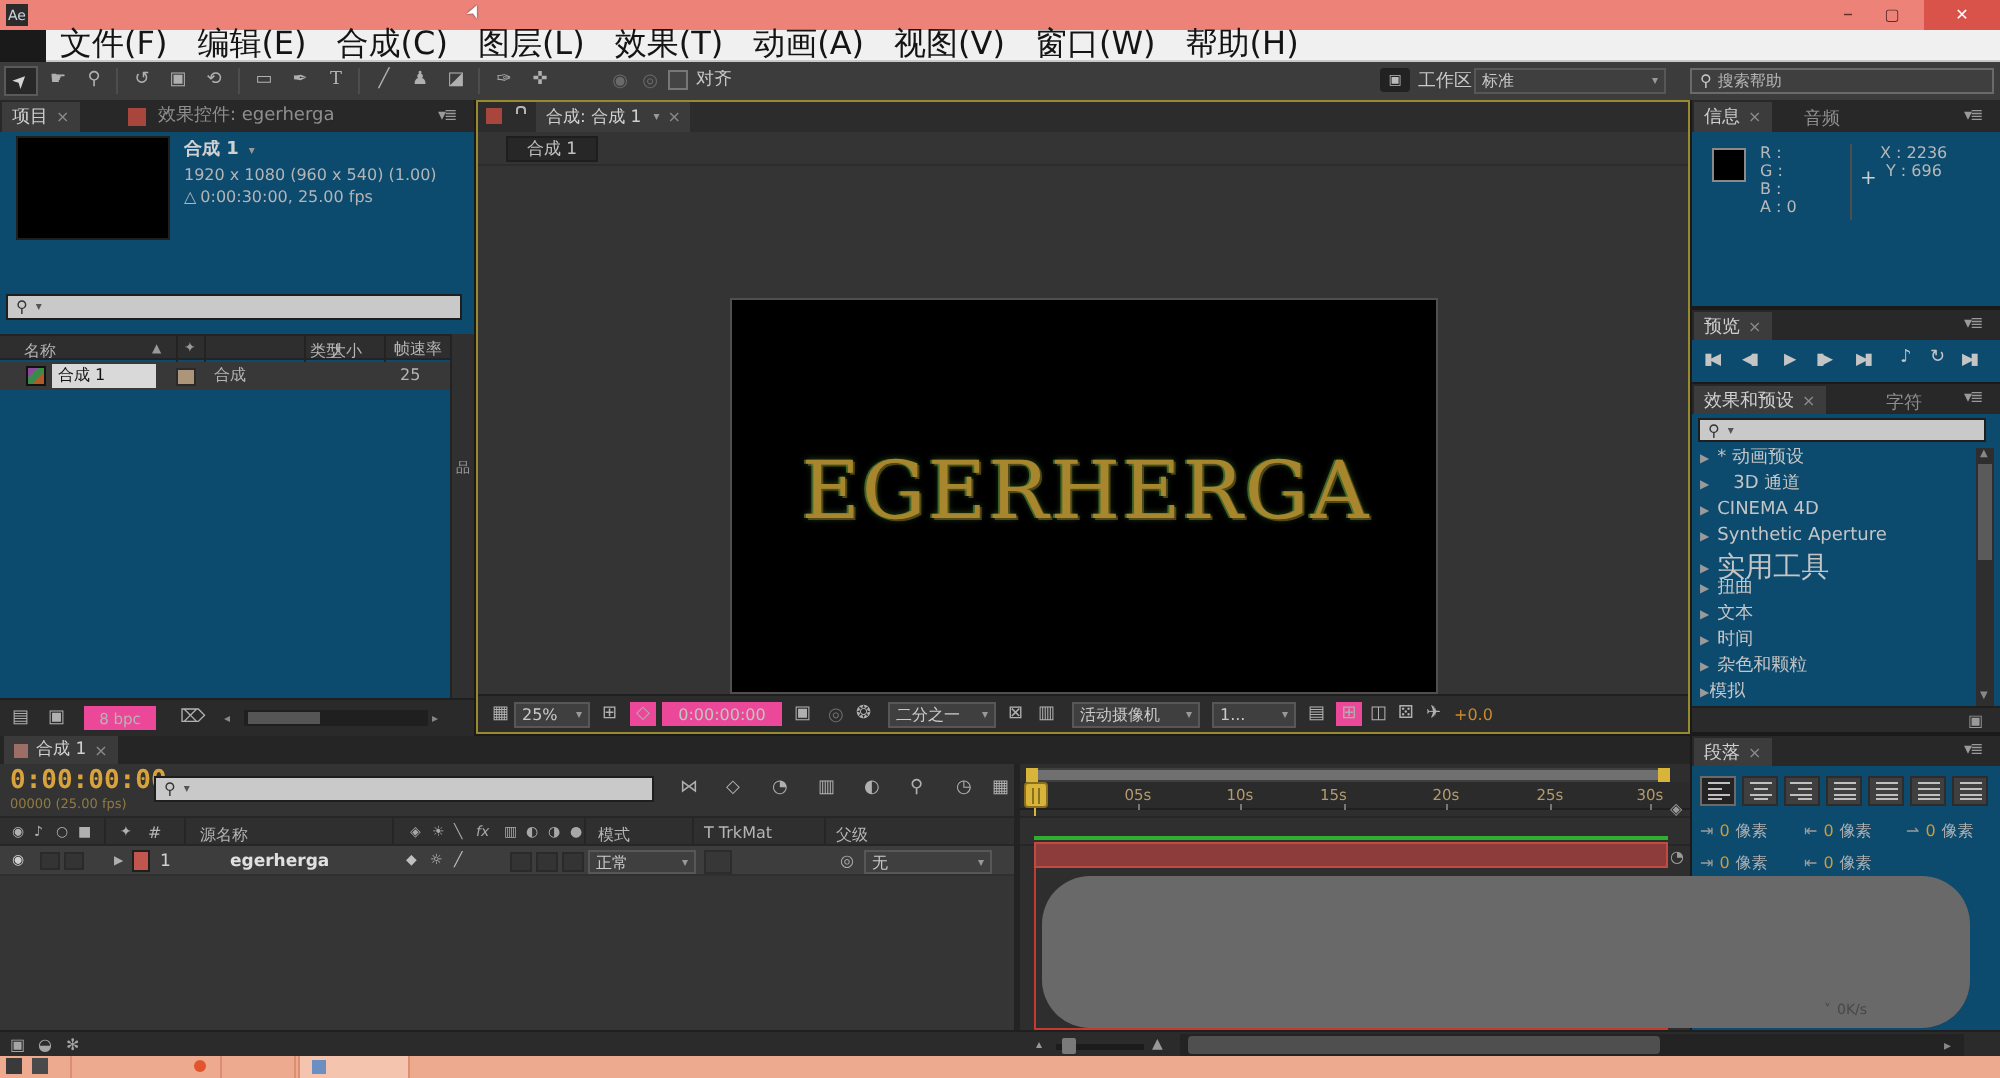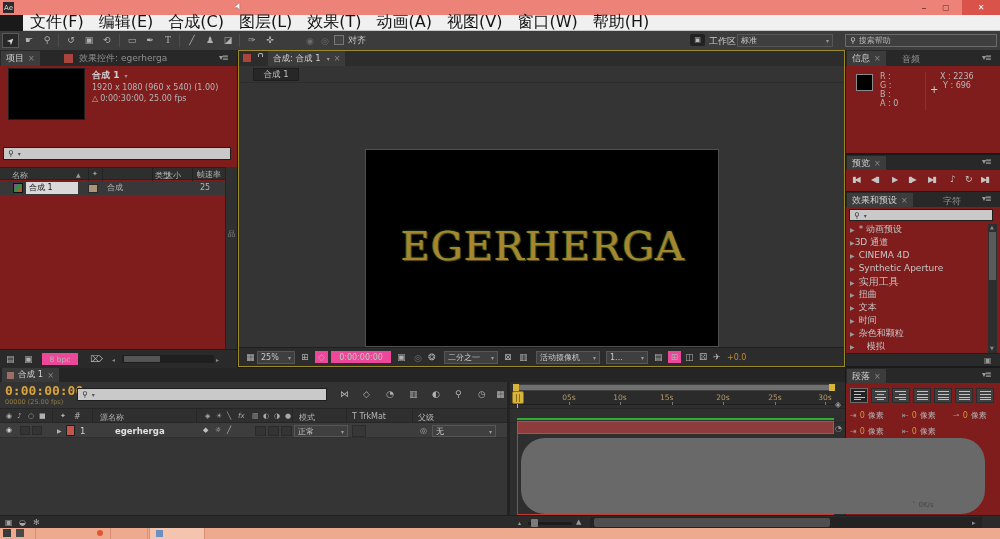--- a/index.html
+++ b/index.html
@@ -2,21 +2,21 @@
 <html><head>
 <meta charset="utf-8">
 <style>
   html,body{margin:0;padding:0;background:#000;}
   body{font-family:"DejaVu Sans","Liberation Sans",sans-serif;}
   #root{position:relative;width:1000px;height:539px;background:#1a1a1a;overflow:hidden;}
   .a{position:absolute;box-sizing:border-box;}
   .tx{white-space:nowrap;overflow:hidden;line-height:1.2;}
   .mono{font-family:"DejaVu Sans Mono",monospace;}
   .flex{display:flex;align-items:center;}
-  .panel{background:#7f1d1d;}
+  .panel{background:#0c4a6e;}
   .tabbar{background:#282828;}
   .tab{background:#3c3c3c;color:#d0d0d0;font-size:9px;display:flex;align-items:center;gap:4px;padding:0 5px;white-space:nowrap;}
   .tabx{color:#8a8a8a;font-size:8px;}
   .dimtab{color:#8f8f8f;font-size:9px;white-space:nowrap;}
   .pmenu{color:#9a9a9a;font-size:8px;letter-spacing:-1px;}
   .dd{background:#3f3f3f;border:1px solid #575757;color:#c9c9c9;font-size:8px;display:flex;align-items:center;justify-content:space-between;padding:0 3px;white-space:nowrap;overflow:hidden;}
   .car{color:#999;font-size:6px;margin-left:2px;}
   .sunk{background:#252525;border:6px solid #ec4899;}
   .srch{background:#c9c9c9;border:1px solid #1e1e1e;color:#333;font-size:8px;display:flex;align-items:center;gap:2px;padding:0 4px;}
   .ic{color:#b0b0b0;font-size:9px;line-height:1;}
@@ -258,53 +258,53 @@
     </div>
     <div class="a srch" style="left:3px;top:17px;width:144px;height:12px;">
       <span>⚲</span>
       <span class="car" style="color:#555;">▾</span>
     </div>
     <div class="a" style="left:0;top:32px;width:141px;height:129px;">
       <div class="a flex" style="left:0;top:0px;gap:4px;padding-left:4px;">
           <span style="font-size:6px;color:#9a9a9a;">▶</span>
           <span class="tx" style="font-size:9px;color:#c5c5c5;">* 动画预设</span>
         </div>
-      <div class="a flex" style="left:0;top:13px;gap:0;padding-left:4px;">
+      <div class="a flex" style="left:0;top:13px;gap:12px;padding-left:4px;">
           <span style="font-size:6px;color:#9a9a9a;">▶</span>
           <span class="tx" style="font-size:9px;color:#c5c5c5;">3D 通道</span>
         </div>
       <div class="a flex" style="left:0;top:26px;gap:4px;padding-left:4px;">
           <span style="font-size:6px;color:#9a9a9a;">▶</span>
           <span class="tx" style="font-size:9px;color:#c5c5c5;">CINEMA 4D</span>
         </div>
       <div class="a flex" style="left:0;top:39px;gap:4px;padding-left:4px;">
           <span style="font-size:6px;color:#9a9a9a;">▶</span>
           <span class="tx" style="font-size:9px;color:#c5c5c5;">Synthetic Aperture</span>
         </div>
       <div class="a flex" style="left:0;top:52px;gap:4px;padding-left:4px;">
           <span style="font-size:6px;color:#9a9a9a;">▶</span>
-          <span class="tx" style="font-size:10px;color:#c5c5c5;">实用工具</span>
+          <span class="tx" style="font-size:14px;color:#c5c5c5;">实用工具</span>
         </div>
       <div class="a flex" style="left:0;top:65px;gap:4px;padding-left:4px;">
           <span style="font-size:6px;color:#9a9a9a;">▶</span>
           <span class="tx" style="font-size:9px;color:#c5c5c5;">扭曲</span>
         </div>
       <div class="a flex" style="left:0;top:78px;gap:4px;padding-left:4px;">
           <span style="font-size:6px;color:#9a9a9a;">▶</span>
           <span class="tx" style="font-size:9px;color:#c5c5c5;">文本</span>
         </div>
       <div class="a flex" style="left:0;top:91px;gap:4px;padding-left:4px;">
           <span style="font-size:6px;color:#9a9a9a;">▶</span>
           <span class="tx" style="font-size:9px;color:#c5c5c5;">时间</span>
         </div>
       <div class="a flex" style="left:0;top:104px;gap:4px;padding-left:4px;">
           <span style="font-size:6px;color:#9a9a9a;">▶</span>
           <span class="tx" style="font-size:9px;color:#c5c5c5;">杂色和颗粒</span>
         </div>
-      <div class="a flex" style="left:0;top:117px;gap:12px;padding-left:4px;">
+      <div class="a flex" style="left:0;top:117px;gap:0;padding-left:4px;">
           <span style="font-size:6px;color:#9a9a9a;">▶</span>
           <span class="tx" style="font-size:9px;color:#c5c5c5;">模拟</span>
         </div>
     </div>
     <div class="a" style="left:142px;top:32px;width:9px;height:129px;background:#2e2e2e;">
       <span class="a" style="left:2px;top:0;font-size:5px;color:#888;">▲</span>
       <span class="a" style="left:1px;top:8px;width:7px;height:48px;background:#5a5a5a;"></span>
       <span class="a" style="left:2px;top:121px;font-size:5px;color:#888;">▼</span>
     </div>
     <div class="a" style="left:0;top:161px;width:154px;height:13px;background:#2a2a2a;border-top:1px solid #1f1f1f;">

